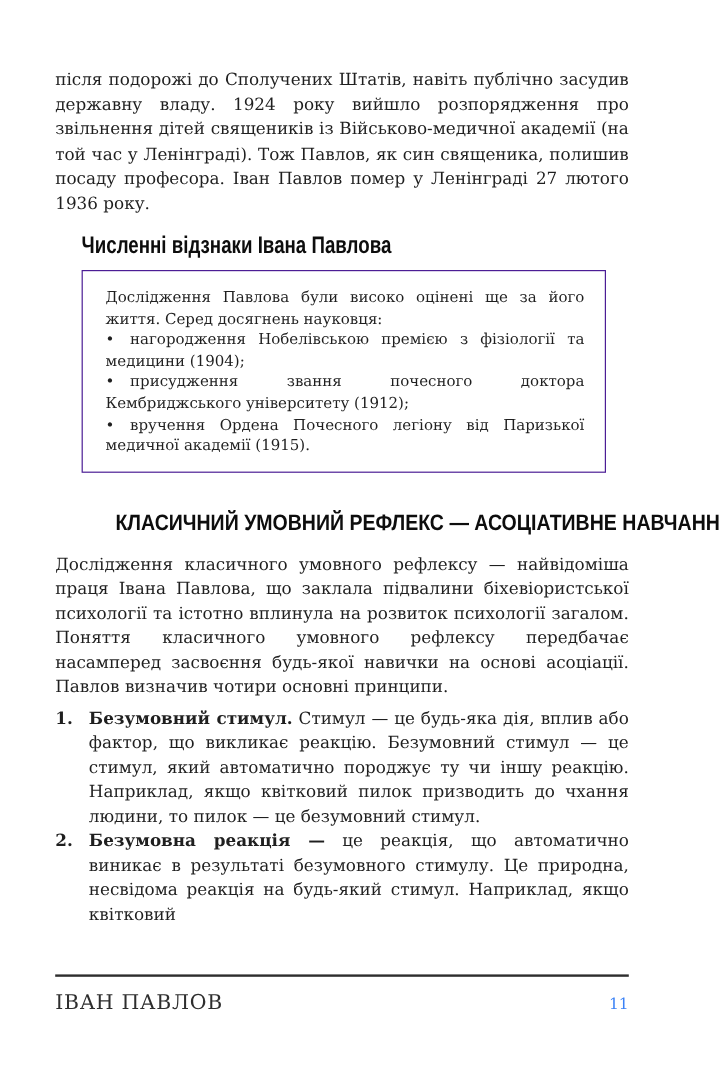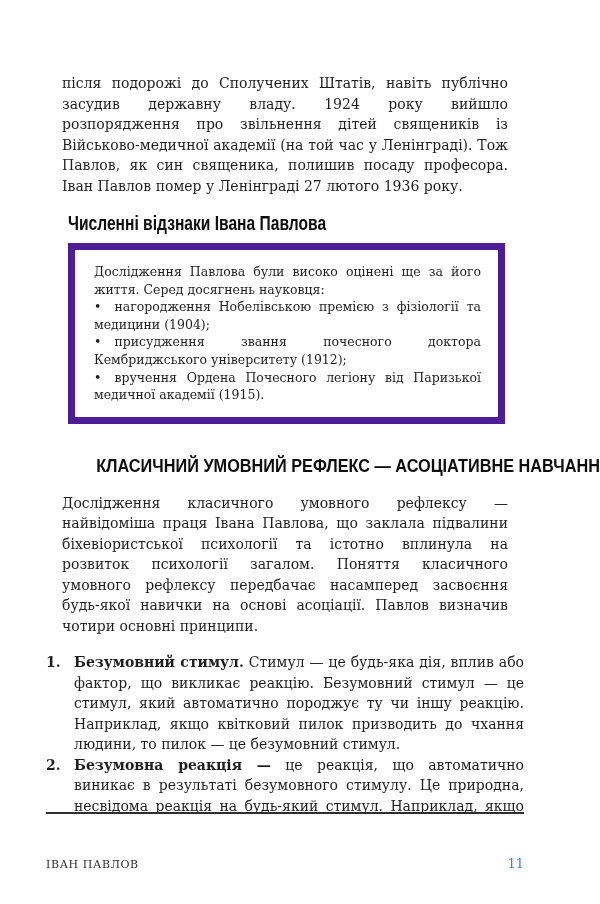--- a/index.html
+++ b/index.html
@@ -18,21 +18,21 @@
   }
   .column {
     margin-left: 46px;
     width: 478px;
     padding-top: 57px;
   }
   .body-text {
     font-size: 14px;
     line-height: 20.5px;
     text-align: justify;
-    margin: 16px;
+    margin: 0;
   }
   
   .callout-heading {
     margin: 14px 0 9px 22px;
     line-height: 22px;
     height: 22px;
   }
   .condensed-l {
     display: inline-block;
     font-family: "Liberation Sans", sans-serif;
@@ -41,21 +41,21 @@
     color: #0d0d0d;
     transform: scaleX(0.78);
     transform-origin: left center;
     white-space: nowrap;
     letter-spacing: 0;
   }
   .callout-box {
     margin-left: 22px;
     width: 437px;
     box-sizing: border-box;
-    border: 7px solid #4c1d95;
+    border: 1px solid #4c1d95;
     padding: 13px 17px 13px 19px;
   }
   .box-text {
     font-size: 12.5px;
     line-height: 17.6px;
     text-align: justify;
     margin: 0;
   }
   .bullet {
     margin-right: 13px;
@@ -113,24 +113,23 @@
     height: 1.5px;
     background: #2e2e2e;
     margin-bottom: 12px;
   }
   .footer-row {
     display: flex;
     justify-content: space-between;
     align-items: baseline;
   }
   .footer-left {
-    font-size: 11px;
+    font-size: 17px;
     letter-spacing: 0.6px;
     color: #2e2e2e;
-    margin-top: 32px;
   }
   .footer-page {
     font-size: 13px;
     color: #3b82f6;
   }
 </style>
 </head>
 <body>
 
 <div class="page">

